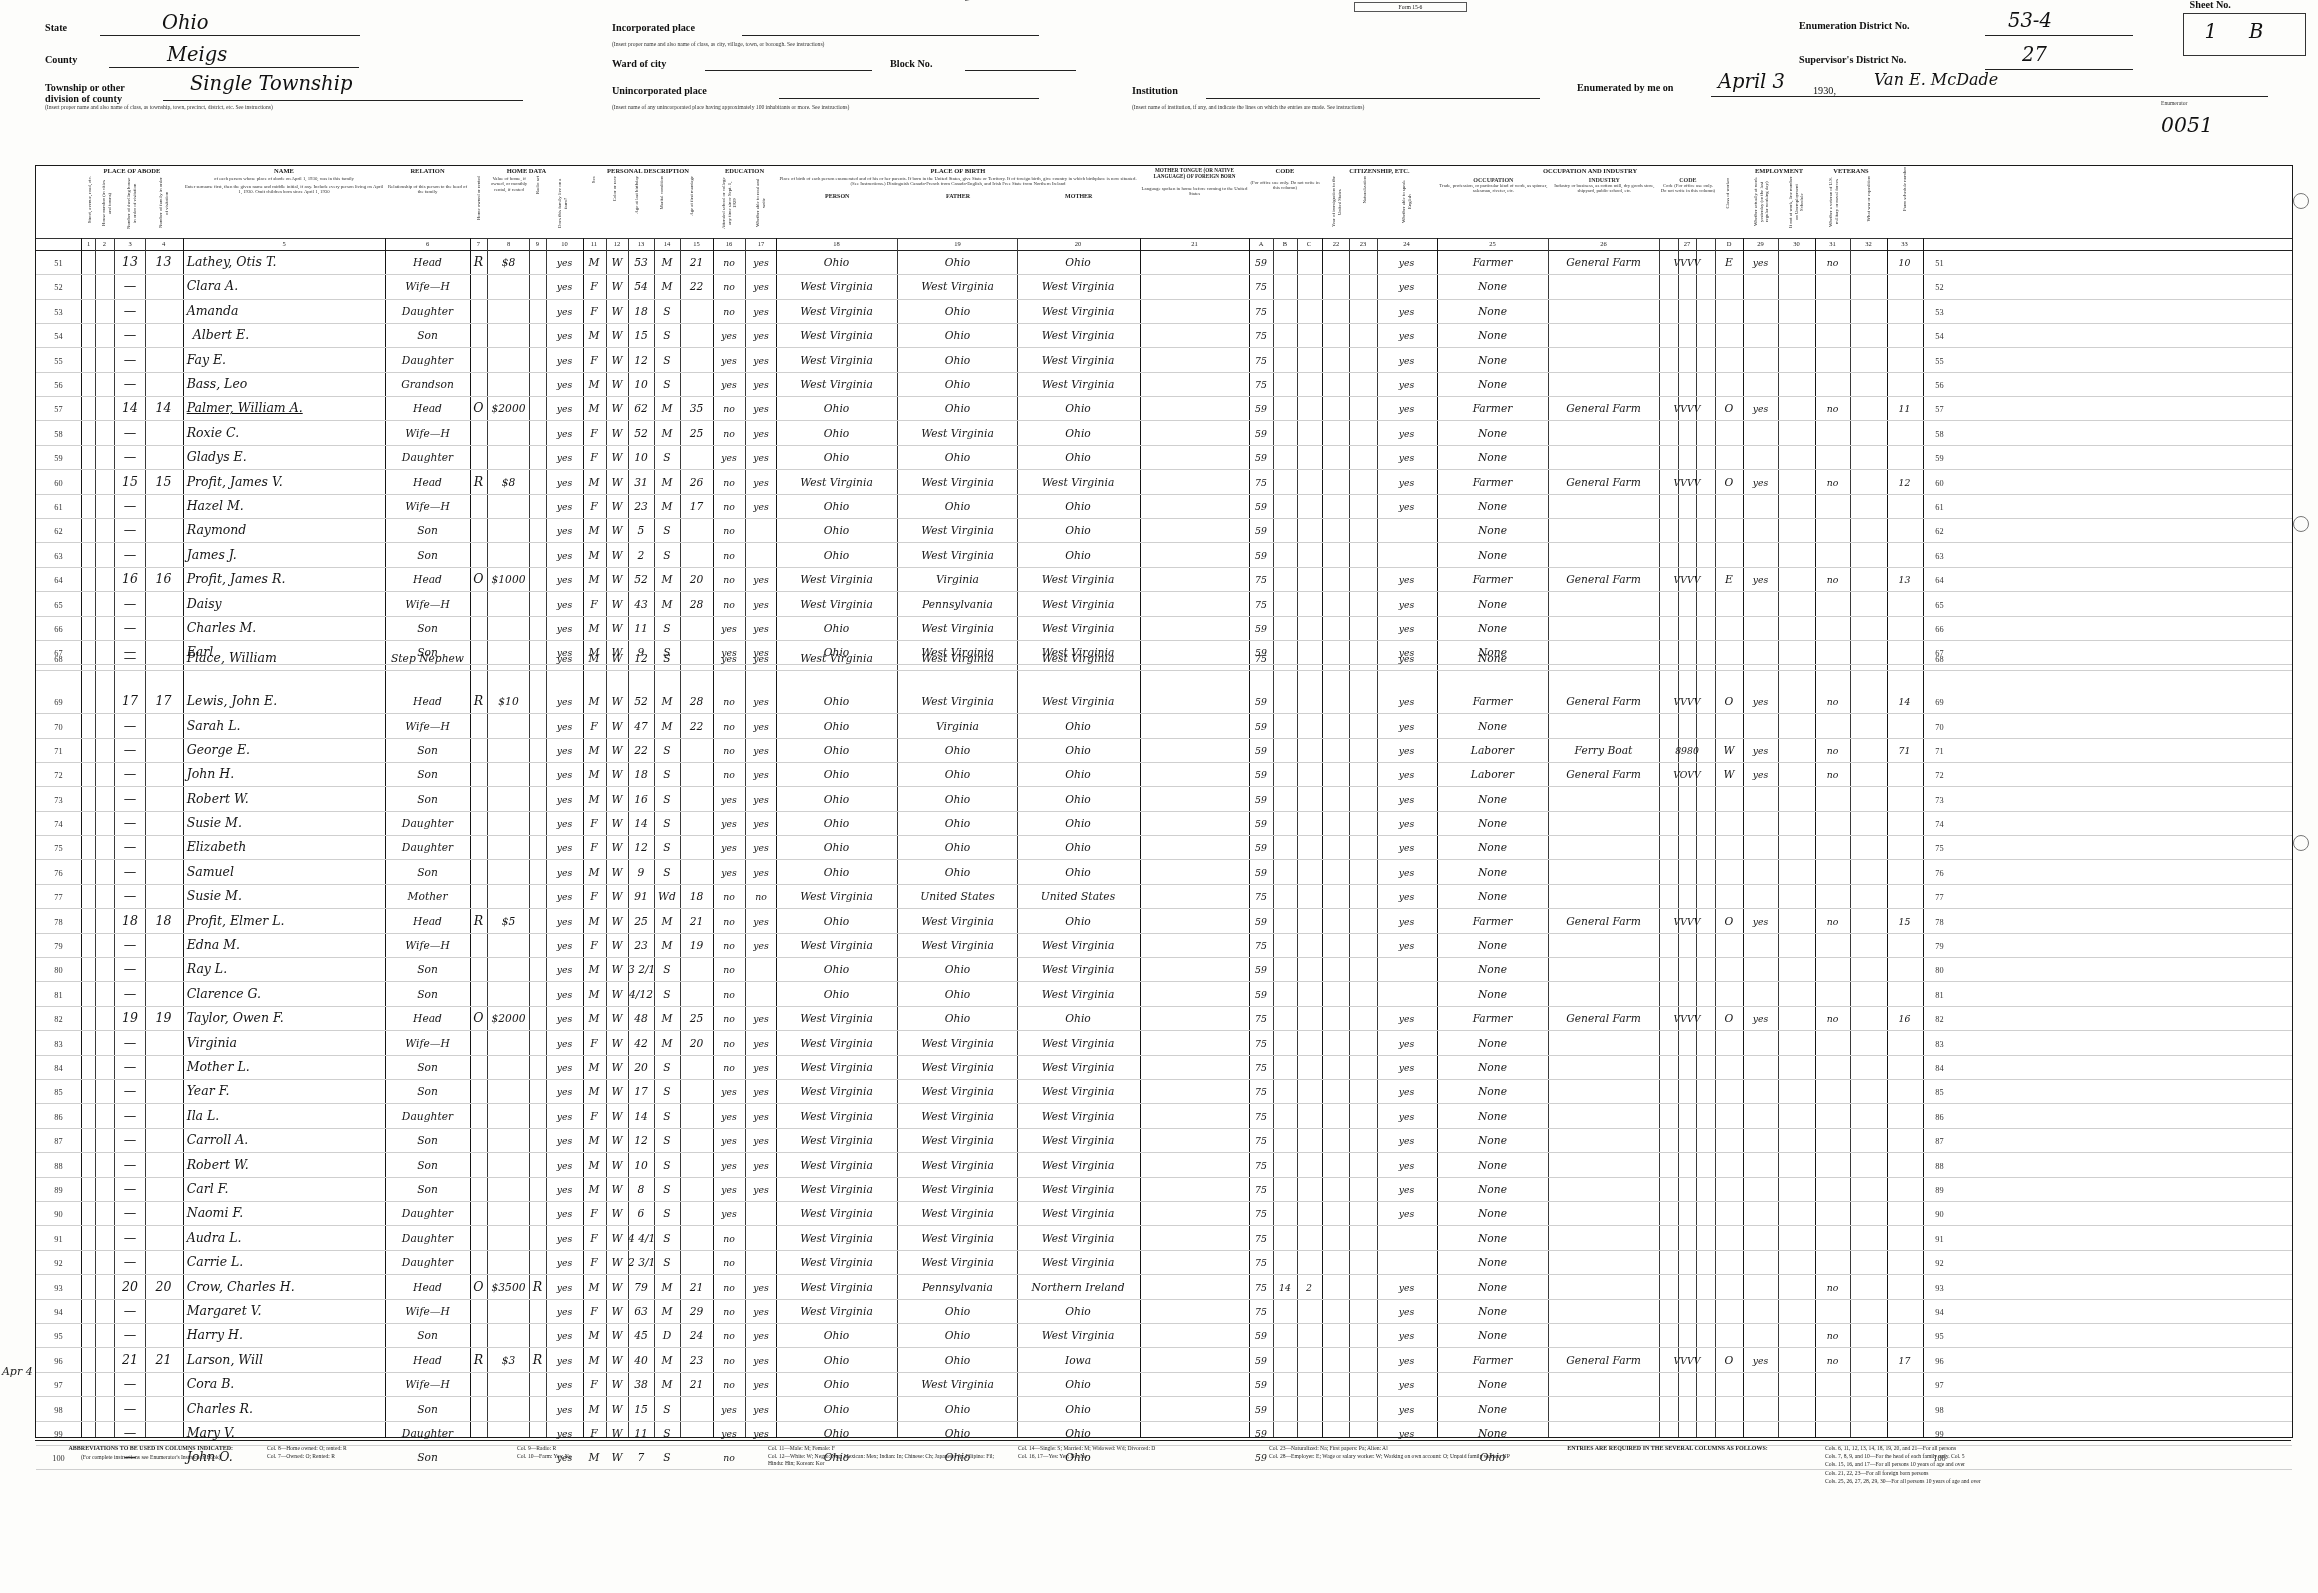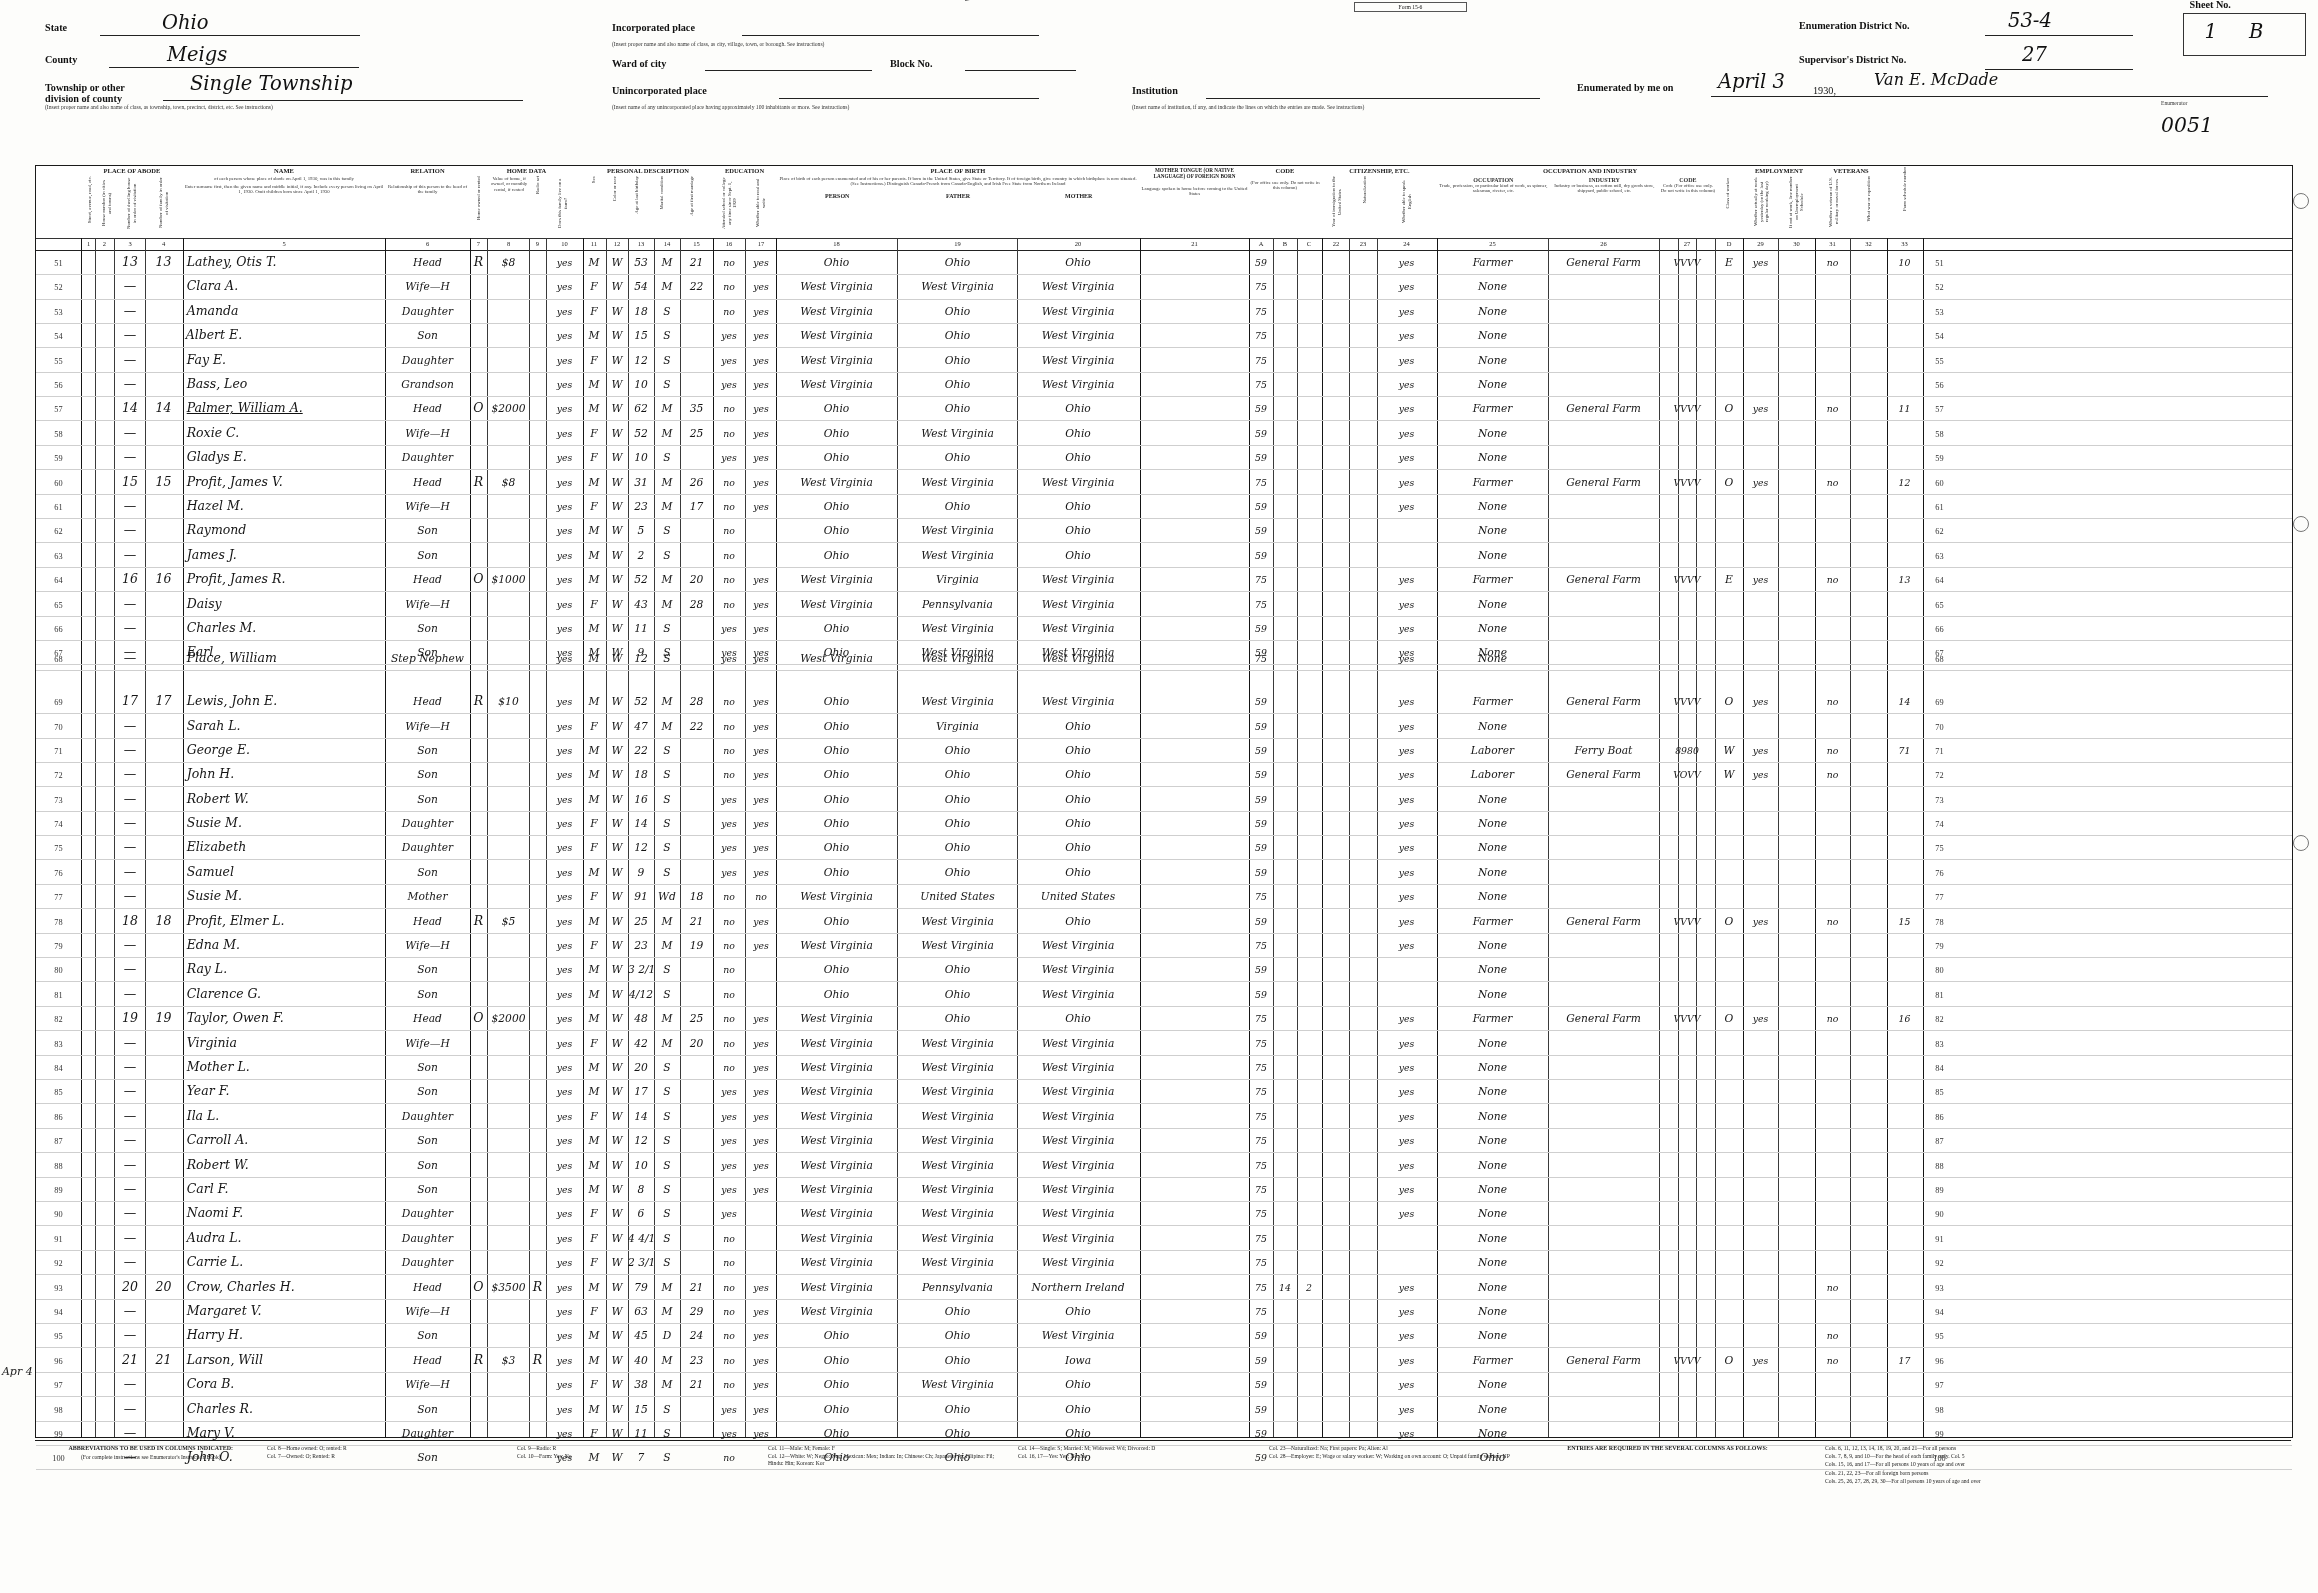--- a/index.html
+++ b/index.html
@@ -406,21 +406,21 @@
           <div class="cell c" style="left: 861px; width: 121px;"><span class="hw sm">Ohio</span></div>
           <div class="cell c" style="left: 981px; width: 122px;"><span class="hw sm">West Virginia</span></div>
           <div class="cell c" style="left: 1213px; width: 24px;"><span class="hw xs">75</span></div>
           <div class="cell c" style="left: 1341px; width: 59px;"><span class="hw xs">yes</span></div>
           <div class="cell c" style="left: 1401px; width: 111px;"><span class="hw sm">None</span></div>
           <div class="cell c" style="left: 1887px; width: 33px;"><span class="rno">53</span></div>
         </div>
         <div class="row" style="top: 73px;">
           <div class="cell c" style="left: 0px; width: 45px;"><span class="rno">54</span></div>
           <div class="cell c" style="left: 78px; width: 32px;"><span style="font-family:'DejaVu Serif',serif;">—</span></div>
-          <div class="cell l" style="left: 146px; width: 202px;"><span class="hw">Albert E.</span></div>
+          <div class="cell l" style="left: 153px; width: 202px;"><span class="hw">Albert E.</span></div>
           <div class="cell c" style="left: 349px; width: 85px;"><span class="hw sm">Son</span></div>
           <div class="cell c" style="left: 510px; width: 37px;"><span class="hw xs">yes</span></div>
           <div class="cell c" style="left: 547px; width: 22px;"><span class="hw sm">M</span></div>
           <div class="cell c" style="left: 570px; width: 22px;"><span class="hw sm">W</span></div>
           <div class="cell c" style="left: 592px; width: 26px;"><span class="hw sm">15</span></div>
           <div class="cell c" style="left: 618px; width: 26px;"><span class="hw sm">S</span></div>
           <div class="cell c" style="left: 677px; width: 32px;"><span class="hw xs">yes</span></div>
           <div class="cell c" style="left: 709px; width: 32px;"><span class="hw xs">yes</span></div>
           <div class="cell c" style="left: 740px; width: 121px;"><span class="hw sm">West Virginia</span></div>
           <div class="cell c" style="left: 861px; width: 121px;"><span class="hw sm">Ohio</span></div>

